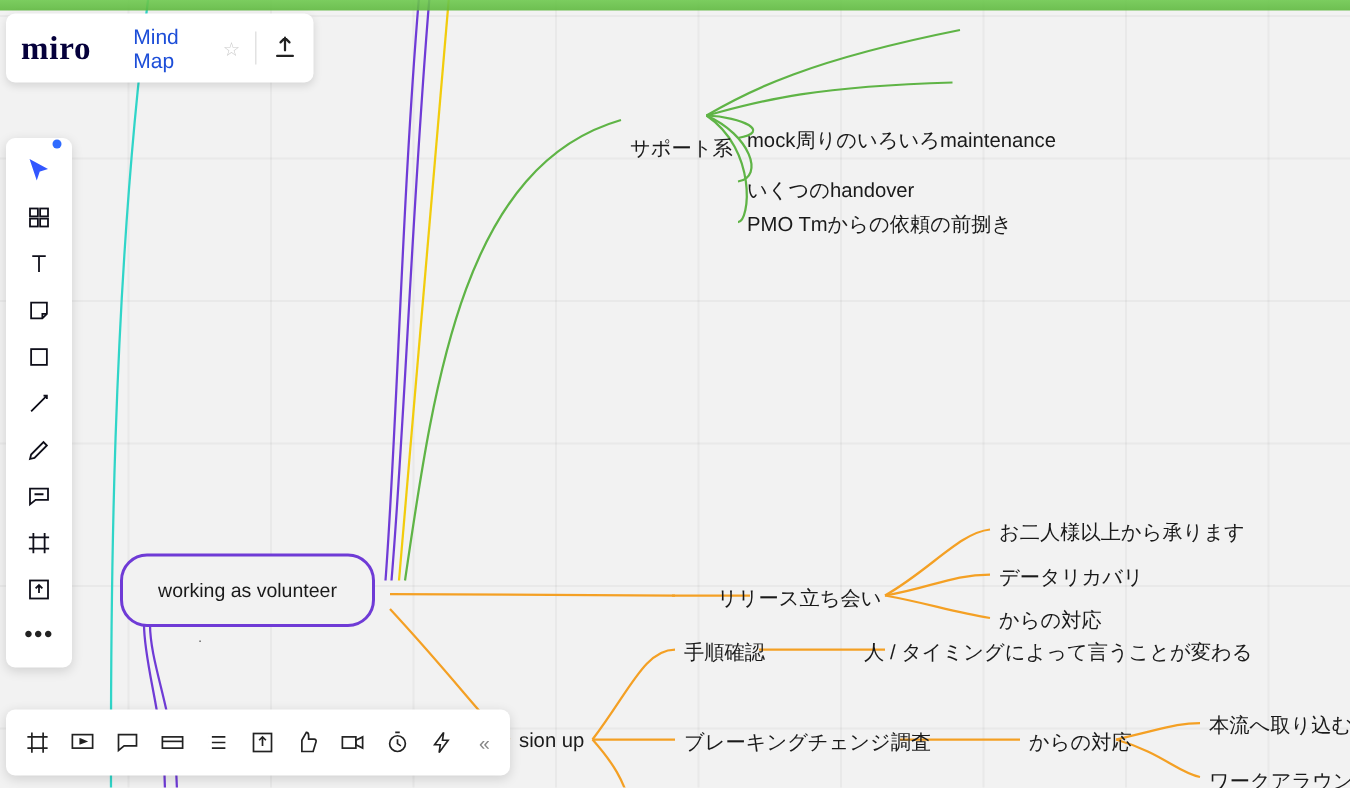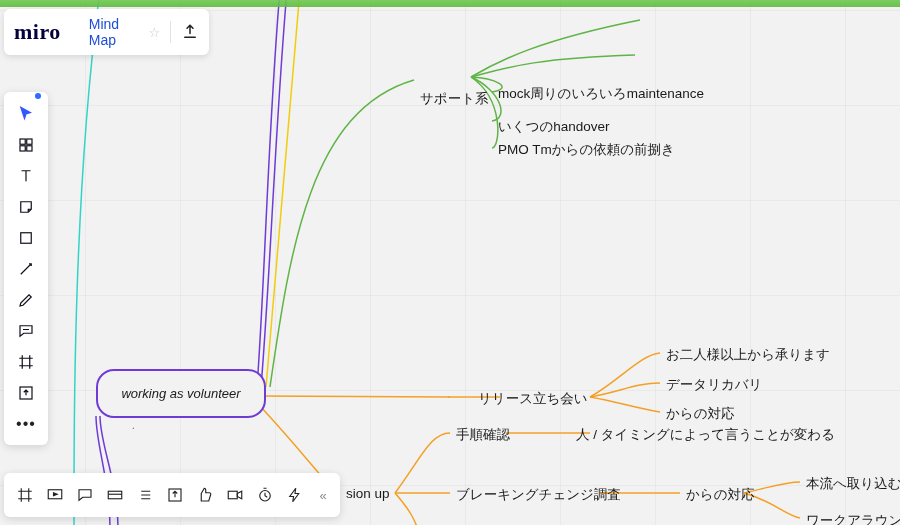--- a/index.html
+++ b/index.html
@@ -188,21 +188,21 @@
   <path d="M 260 406 C 310 460, 330 490, 340 493" stroke="#f4a024"></path>
   <path d="M 395 493 C 420 493, 430 493, 450 493" stroke="#f4a024"></path>
 
   <path d="M 600 493 C 640 493, 660 493, 680 493" stroke="#f4a024"></path>
   <path d="M 744 493 C 775 486, 785 482, 800 482" stroke="#f4a024"></path>
   <path d="M 744 493 C 775 502, 785 515, 800 518" stroke="#f4a024"></path>
 
   <path d="M 395 493 C 410 510, 415 520, 420 535" stroke="#f4a024"></path>
 </svg>
 
-<div class="root-node" style="left:96px; top:369px; width:166px; height:45px;font-style:italic;">
+<div class="root-node" style="left:80px; top:369px; width:166px; height:45px;">
   <span>working as volunteer</span>
 </div>
 <div class="tiny-dot" style="left:132px; top:420px;">.</div>
 
 <div class="node" style="left:416px; top:68px;margin-top:20px;">サポート系</div>
 <div class="node" style="left:494px; top:83px;">mock周りのいろいろmaintenance</div>
 <div class="node" style="left:494px; top:116px;">いくつのhandover</div>
 <div class="node" style="left:494px; top:139px;">PMO Tmからの依頼の前捌き</div>
 
 <div class="node" style="left:474px; top:388px;">リリース立ち会い</div>

